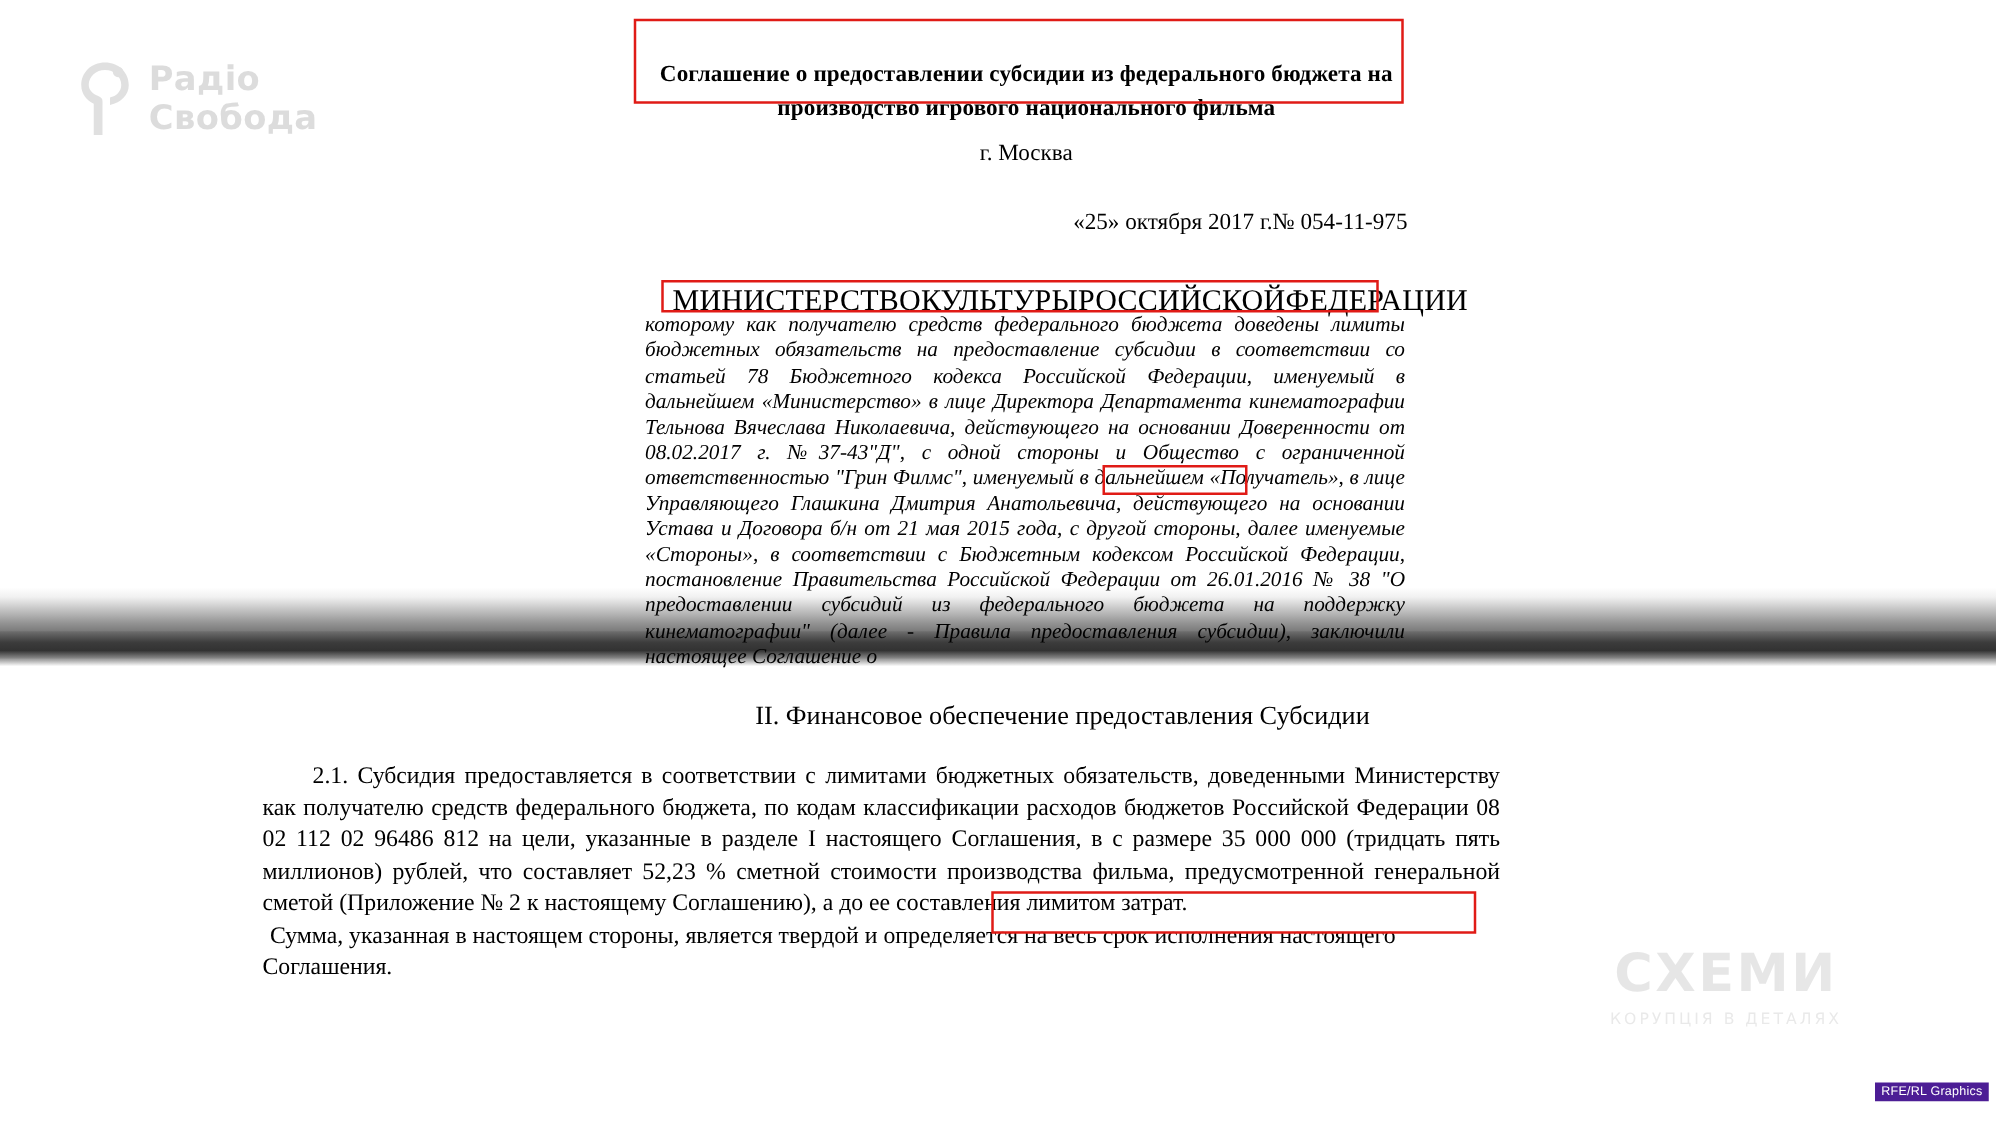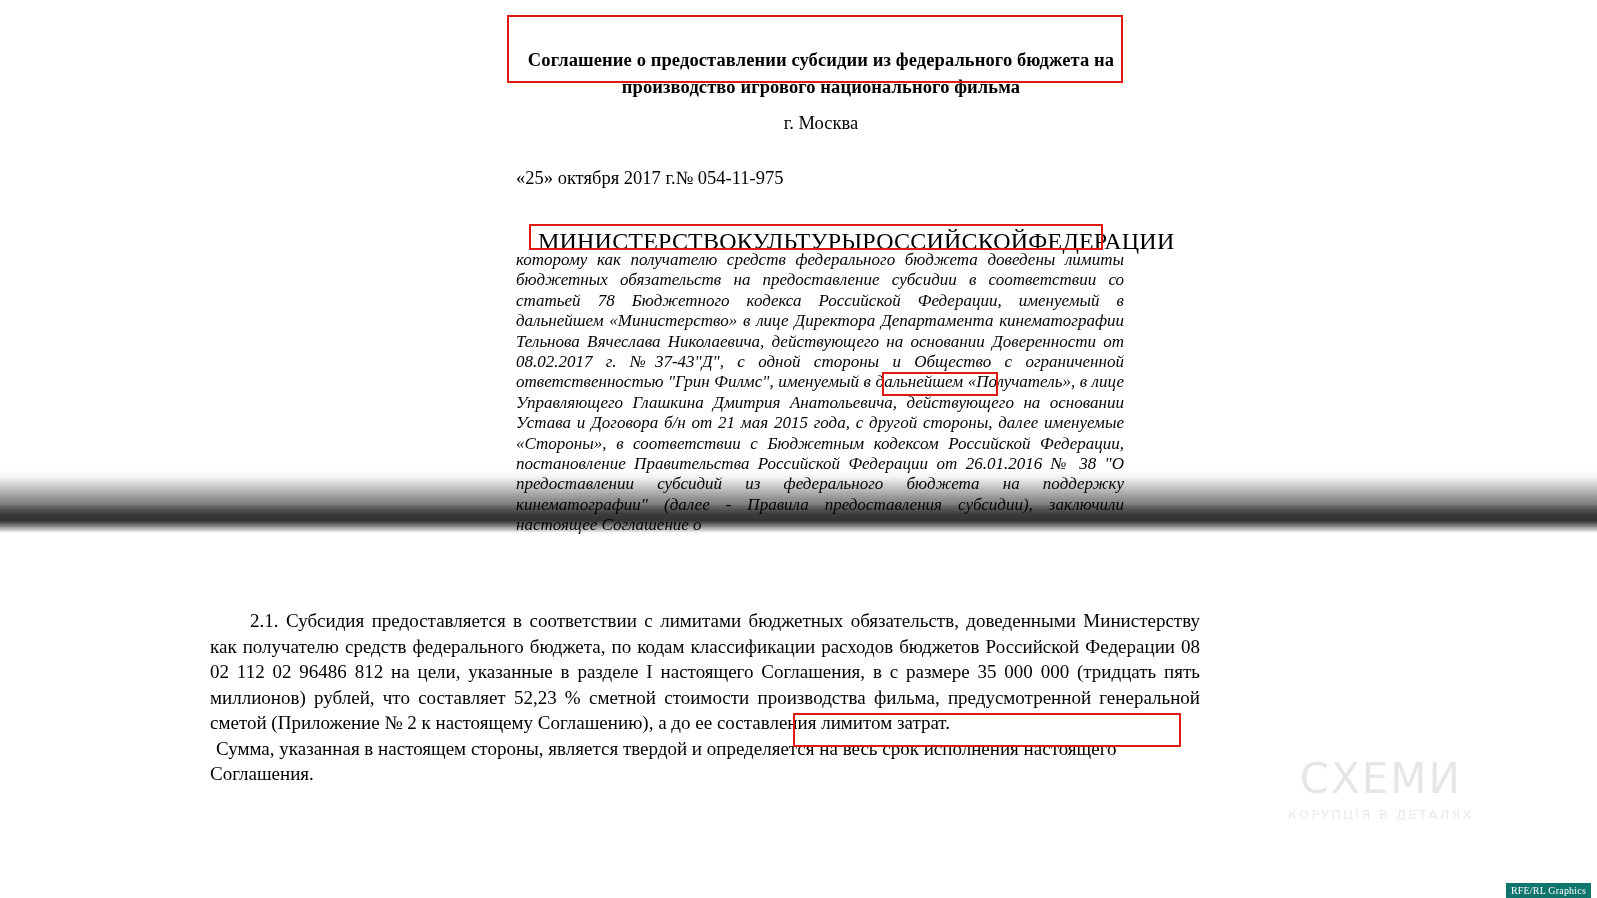--- a/index.html
+++ b/index.html
@@ -125,21 +125,21 @@
     font-size: 18.5px;
   }
 
   .date-line {
     position: absolute;
     left: 516px;
     top: 168px;
     width: 610px;
     font-size: 18.5px;
     display: flex;
-    justify-content: flex-start;
+    justify-content: flex-end;
   }
 
   .ministry {
     position: absolute;
     left: 538px;
     top: 228px;
     width: 588px;
     font-size: 24px;
     letter-spacing: .2px;
     white-space: nowrap;
@@ -223,59 +223,71 @@
   .wm-schemy {
     position: absolute;
     left: 1288px;
     top: 757px;
     z-index: 4;
     text-align: center;
     opacity: .34;
   }
   .wm-schemy .s-main {
     font-family: "DejaVu Sans", sans-serif;
-    font-weight: normal;
+    font-weight: bold;
     font-size: 42px;
     letter-spacing: 2px;
     color: #b9b9b9;
     line-height: 44px;
   }
   .wm-schemy .s-sub {
     font-family: "DejaVu Sans", sans-serif;
     font-size: 12.5px;
     letter-spacing: 2.4px;
     color: #c0c0c0;
     margin-top: 6px;
   }
 
   .credit {
     position: absolute;
     right: 6px;
-    bottom: 0;
+    bottom: 17px;
     z-index: 10;
-    font-family: Liberation Serif, serif;
+    font-family: Liberation Sans, sans-serif;
     font-size: 10px;
     color: #ffffff;
-    background: #0f766e;
+    background: #4c1d95;
     padding: 2px 5px 2px 5px;
     letter-spacing: .2px;
   }
 </style>
 </head>
 <body>
 
 <div class="stage">
 
   <div class="gutter-left-top"></div>
   <div class="gutter-right-top"></div>
   <div class="gutter-left-bottom"></div>
 
   <div class="doc-top"></div>
   <div class="doc-bottom"></div>
 
+  <div class="wm-rs">
+    <span class="rs-mark">
+      <svg viewBox="0 0 44 62" width="44" height="62" aria-hidden="true">
+        <path d="M22 2 C11 2 3 10 3 20 C3 27 7 32 13 35 L13 60 L20 60 L20 33 C20 31 19 30 17 29 C12 27 9 24 9 20 C9 13 15 8 22 8 C29 8 35 13 35 20 C35 25 31 29 26 30 L26 36 C35 34 41 28 41 20 C41 10 33 2 22 2 Z" fill="#9a9a9a"></path>
+        <circle cx="32.5" cy="9.5" r="4.2" fill="#9a9a9a"></circle>
+      </svg>
+    </span>
+    <span class="rs-text">
+      <span>Радіо</span><br>
+      <span>Свобода</span>
+    </span>
+  </div>
 
   <div class="wm-schemy">
     <div class="s-main">СХЕМИ</div>
     <div class="s-sub">КОРУПЦІЯ В ДЕТАЛЯХ</div>
   </div>
 
   <div class="doc-text title">Соглашение о предоставлении субсидии из федерального бюджета на производство игрового национального фильма</div>
 
   <div class="doc-text city">г. Москва</div>
 
@@ -288,20 +300,21 @@
     <span>МИНИСТЕРСТВО</span>
     <span>КУЛЬТУРЫ</span>
     <span>РОССИЙСКОЙ</span>
     <span>ФЕДЕРАЦИИ</span>
   </div>
 
   <div class="doc-text para-1">
     <p>которому как получателю средств федерального бюджета доведены лимиты бюджетных обязательств на предоставление субсидии в соответствии со статьей 78 Бюджетного кодекса Российской Федерации, именуемый в дальнейшем «Министерство» в лице Директора Департамента кинематографии Тельнова Вячеслава Николаевича, действующего на основании Доверенности от 08.02.2017 г. №37-43"Д", с одной стороны и Общество с ограниченной ответственностью "Грин Филмс", именуемый в дальнейшем «Получатель», в лице Управляющего Глашкина Дмитрия Анатольевича, действующего на основании Устава и Договора б/н от 21 мая 2015 года, с другой стороны, далее именуемые «Стороны», в соответствии с Бюджетным кодексом Российской Федерации, постановление Правительства Российской Федерации от 26.01.2016 № 38 "О предоставлении субсидий из федерального бюджета на поддержку кинематографии" (далее - Правила предоставления субсидии), заключили настоящее Соглашение о</p>
   </div>
 
+  <div class="doc-text section-title">II. Финансовое обеспечение предоставления Субсидии</div>
 
   <div class="doc-text para-2">
     <p class="indent">2.1. Субсидия предоставляется в соответствии с лимитами бюджетных обязательств, доведенными Министерству как получателю средств федерального бюджета, по кодам классификации расходов бюджетов Российской Федерации 08 02 112 02 96486 812 на цели, указанные в разделе I настоящего Соглашения, в с размере 35 000 000 (тридцать пять миллионов) рублей, что составляет 52,23 % сметной стоимости производства фильма, предусмотренной генеральной сметой (Приложение № 2 к настоящему Соглашению), а до ее составления лимитом затрат.</p>
     <p class="noindent nojust">Сумма, указанная в настоящем стороны, является твердой и определяется на весь срок исполнения настоящего Соглашения.</p>
   </div>
 
   <div class="hl" id="hl-title"></div>
   <div class="hl" id="hl-ministry"></div>
   <div class="hl" id="hl-company"></div>
   <div class="hl" id="hl-amount"></div>

